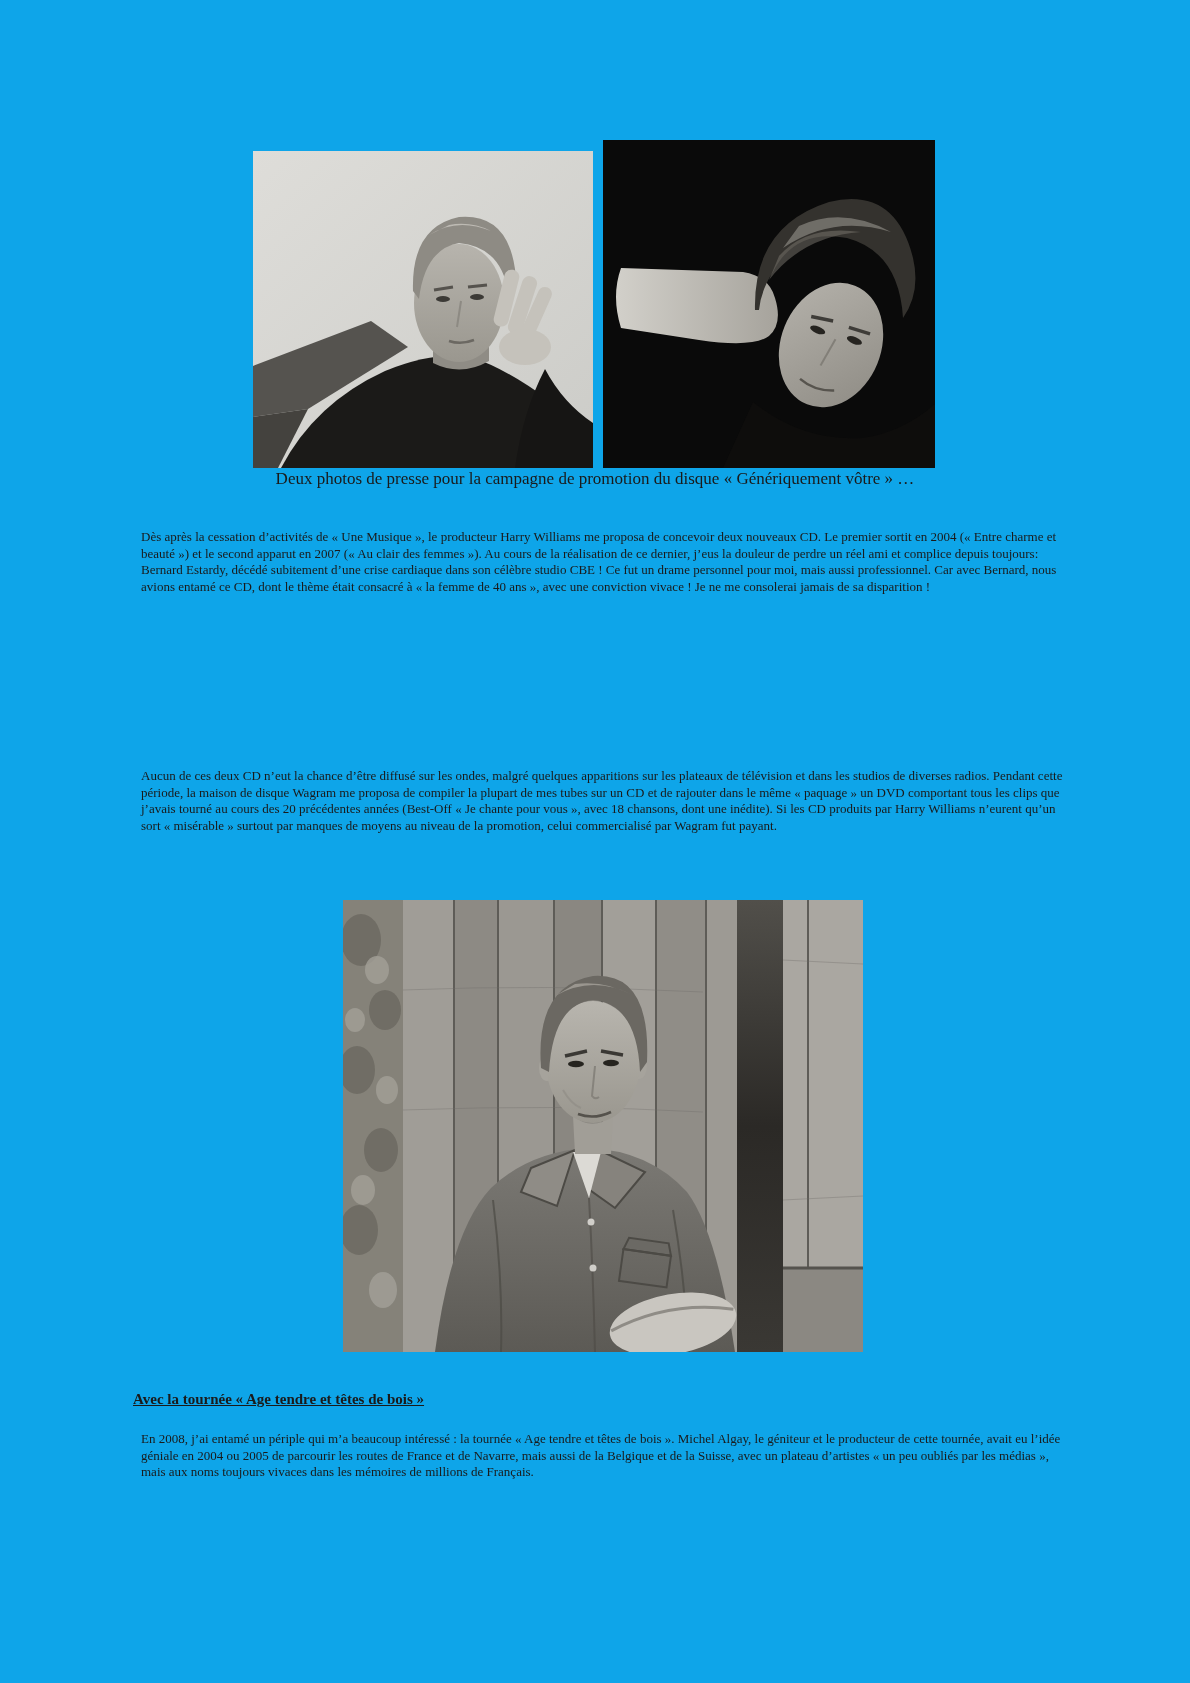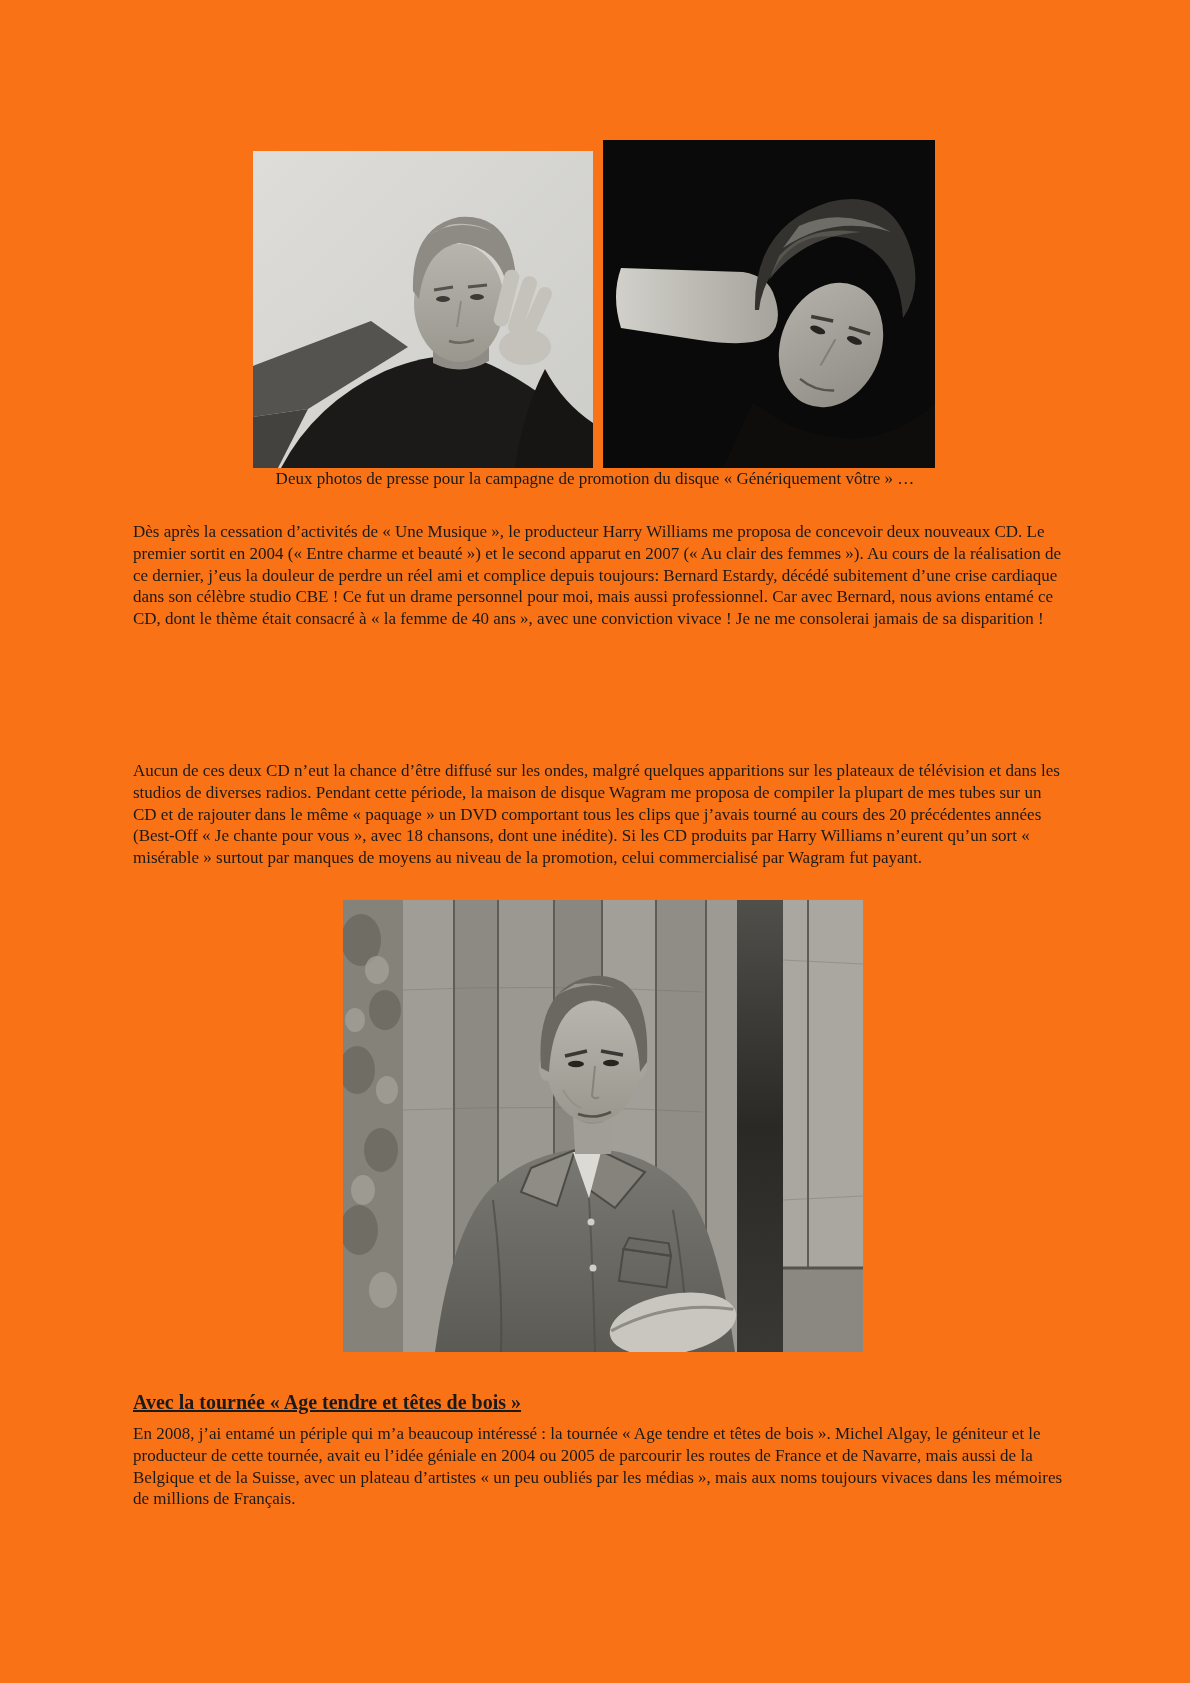--- a/index.html
+++ b/index.html
@@ -1,29 +1,29 @@
 <!DOCTYPE html>
 <html><head>
 <meta charset="utf-8">
 <style>
   html,body{margin:0;padding:0;background:#ffffff;}
-  .page{position:relative;width:1190px;height:1683px;background:#f97316;
+  .page{position:relative;width:1190px;height:1683px;background:#0ea5e9;
         font-family:"Liberation Serif","DejaVu Serif",serif;color:#1a1a1a;overflow:hidden;}
   .photo{position:absolute;overflow:hidden;background:#888;}
   .photo svg{display:block;width:100%;height:100%;}
   .photo-left{left:253px;top:151px;width:340px;height:317px;}
   .photo-right{left:603px;top:140px;width:332px;height:328px;}
   .photo-mid{left:343px;top:900px;width:520px;height:452px;}
   .caption{position:absolute;left:133px;top:468px;width:924px;text-align:center;
            font-size:17px;line-height:1.28;}
-  .body-text{position:absolute;left:133px;width:930px;margin:0;font-size:17px;line-height:1.28;}
+  .body-text{position:absolute;left:133px;width:930px;margin:8px;font-size:13px;line-height:1.28;}
   .p1{top:521px;}
   .p2{top:760px;}
   .p3{top:1423px;font-family:Liberation Serif, serif;}
-  .heading{position:absolute;left:133px;top:1391px;margin:0;font-size:20px;
+  .heading{position:absolute;left:133px;top:1391px;margin:0;font-size:15px;
            font-weight:bold;text-decoration:underline;}
 </style>
 </head>
 <body>
 
 <div class="page">
 
   <div class="photo photo-left" title="Photo de presse noir et blanc : homme en col roulé sombre, main contre la tempe">
     <svg viewBox="0 0 340 317" preserveAspectRatio="none">
       <defs>

